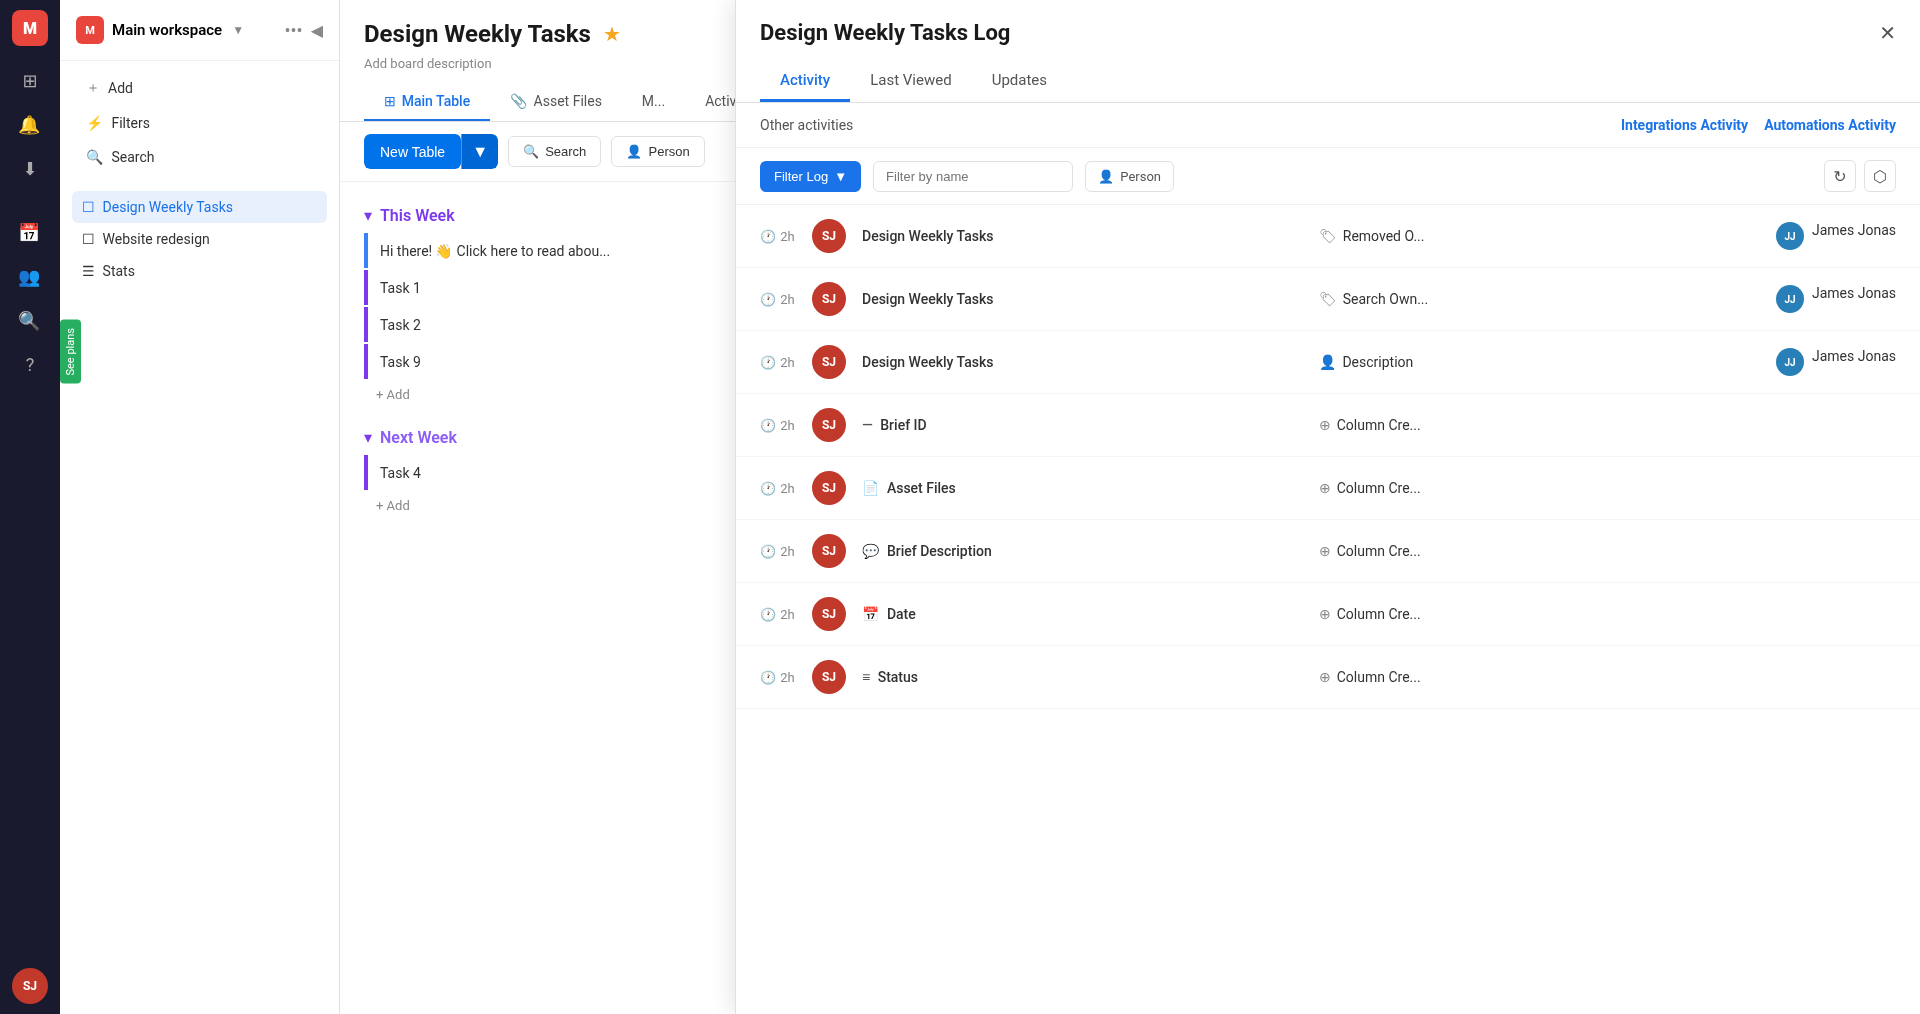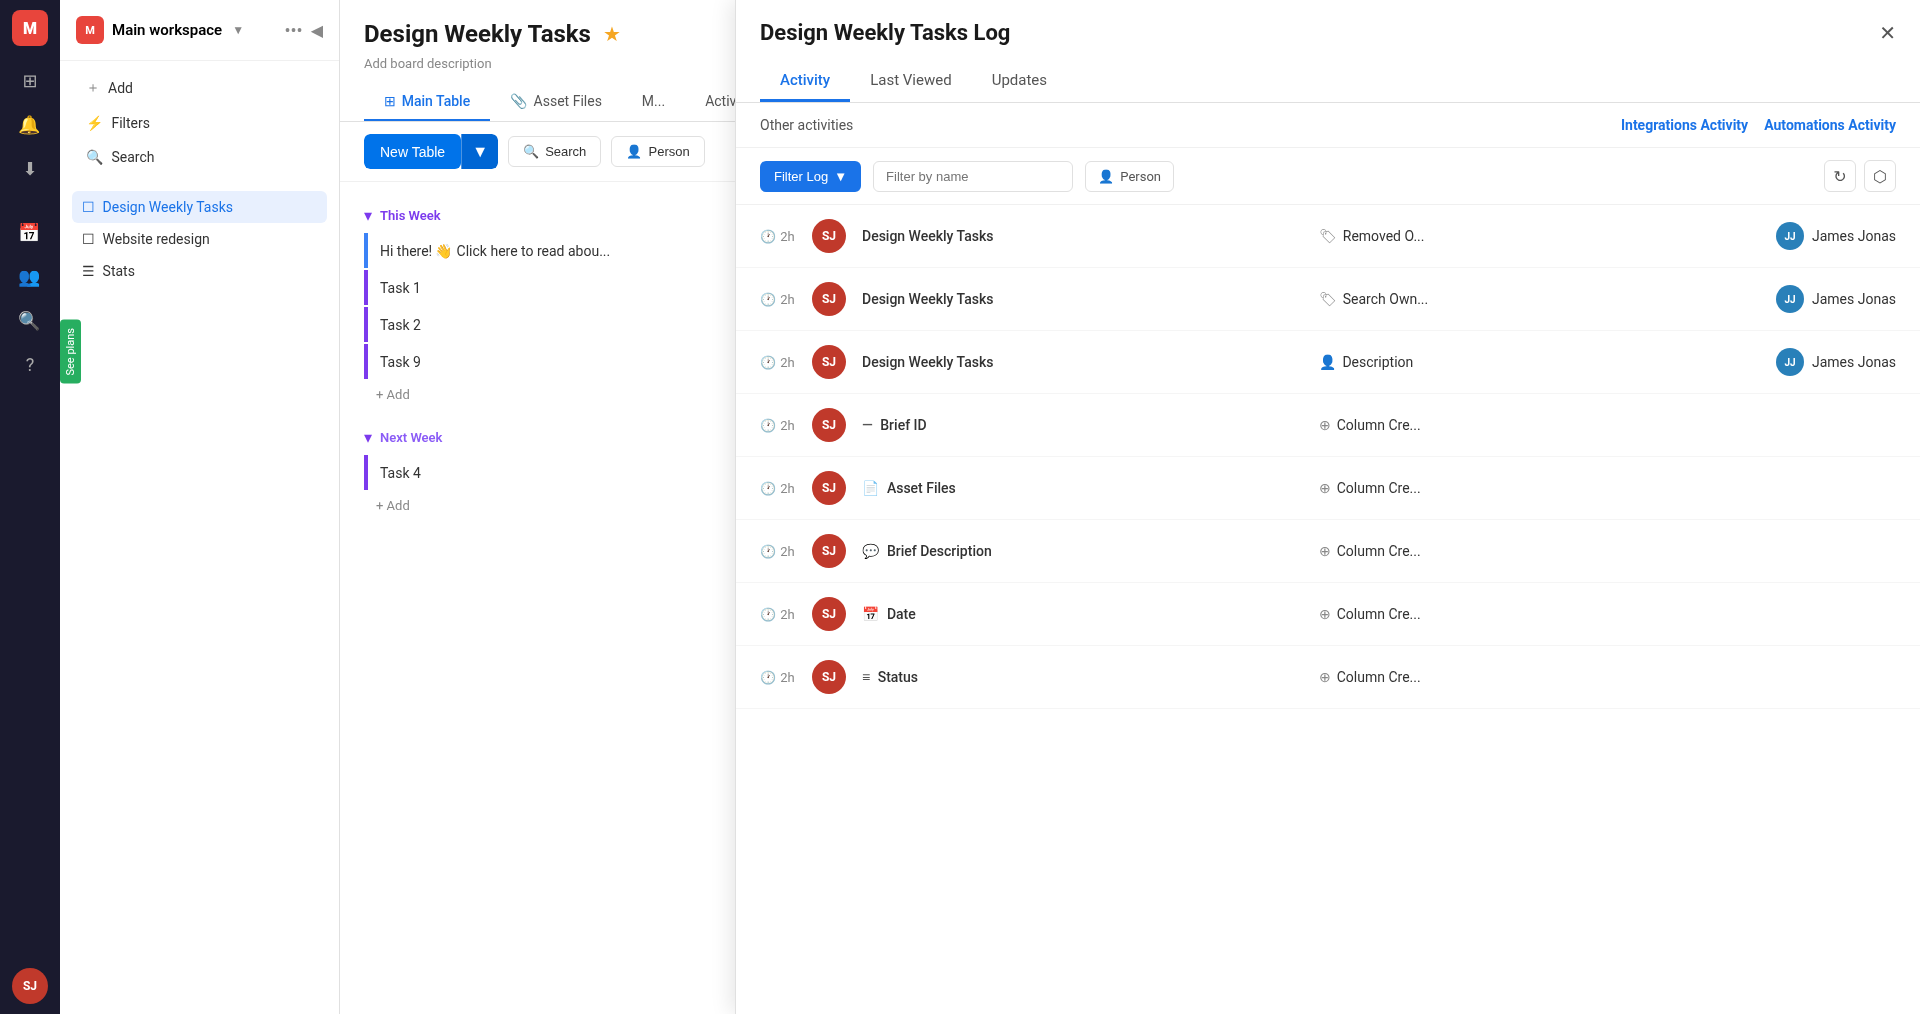--- a/index.html
+++ b/index.html
@@ -73,21 +73,21 @@
     }
     .btn-toolbar {
       background: none; border: 1px solid #e0e0e0; border-radius: 6px; padding: 7px 14px; font-size: 13px; cursor: pointer; display: flex; align-items: center; gap: 6px; color: #333;
     }
 
     .board-content { flex: 1; overflow-y: auto; padding: 16px 24px; }
     .group-header {
       display: flex; align-items: center; gap: 8px; margin-bottom: 8px; margin-top: 8px;
     }
     .group-arrow { font-size: 16px; cursor: pointer; }
-    .group-title { font-size: 13px; font-weight: 600; color: #333; }
+    .group-title { font-size: 16px; font-weight: 600; color: #333; }
 
     .task-list { margin-left: 0; }
     .task-row {
       display: flex; align-items: center; padding: 8px 12px; border-left: 4px solid #7c3aed; margin-bottom: 2px; background: white; border-radius: 0 4px 4px 0; font-size: 14px; color: #333; gap: 8px;
     }
     .task-row.blue { border-left-color: #3b82f6; }
     .task-row.purple { border-left-color: #7c3aed; }
     .task-chat-icon { margin-left: auto; color: #bbb; font-size: 16px; }
     .add-row { padding: 6px 12px; font-size: 13px; color: #888; cursor: pointer; }
 
@@ -136,21 +136,21 @@
     .activity-list { padding: 0; }
     .activity-row {
       display: flex; align-items: center; padding: 14px 24px; border-bottom: 1px solid #f5f5f5; gap: 16px;
     }
     .activity-time { font-size: 13px; color: #888; min-width: 36px; display: flex; align-items: center; gap: 4px; }
     .activity-avatar {
       width: 34px; height: 34px; border-radius: 50%; background: #c0392b; display: flex; align-items: center; justify-content: center; color: white; font-size: 12px; font-weight: bold; flex-shrink: 0;
     }
     .activity-board { font-size: 14px; color: #333; font-weight: 500; flex: 1; min-width: 180px; }
     .activity-action { font-size: 14px; color: #333; flex: 1; min-width: 160px; display: flex; align-items: center; gap: 6px; }
-    .activity-user { font-size: 14px; color: #333; min-width: 120px; display: flex; align-items: center; gap: 8px; }
+    .activity-user { font-size: 14px; color: #333; min-width: 120px; display: flex; align-items: flex-start; gap: 8px; }
     .user-avatar-sm {
       width: 28px; height: 28px; border-radius: 50%; background: #2980b9; display: flex; align-items: center; justify-content: center; color: white; font-size: 10px; font-weight: bold;
     }
   </style>
 </head>
 <body>
 
 <div style="display:flex; width:1920px; height:1014px; position:relative;">
 
   <div class="icon-bar">

